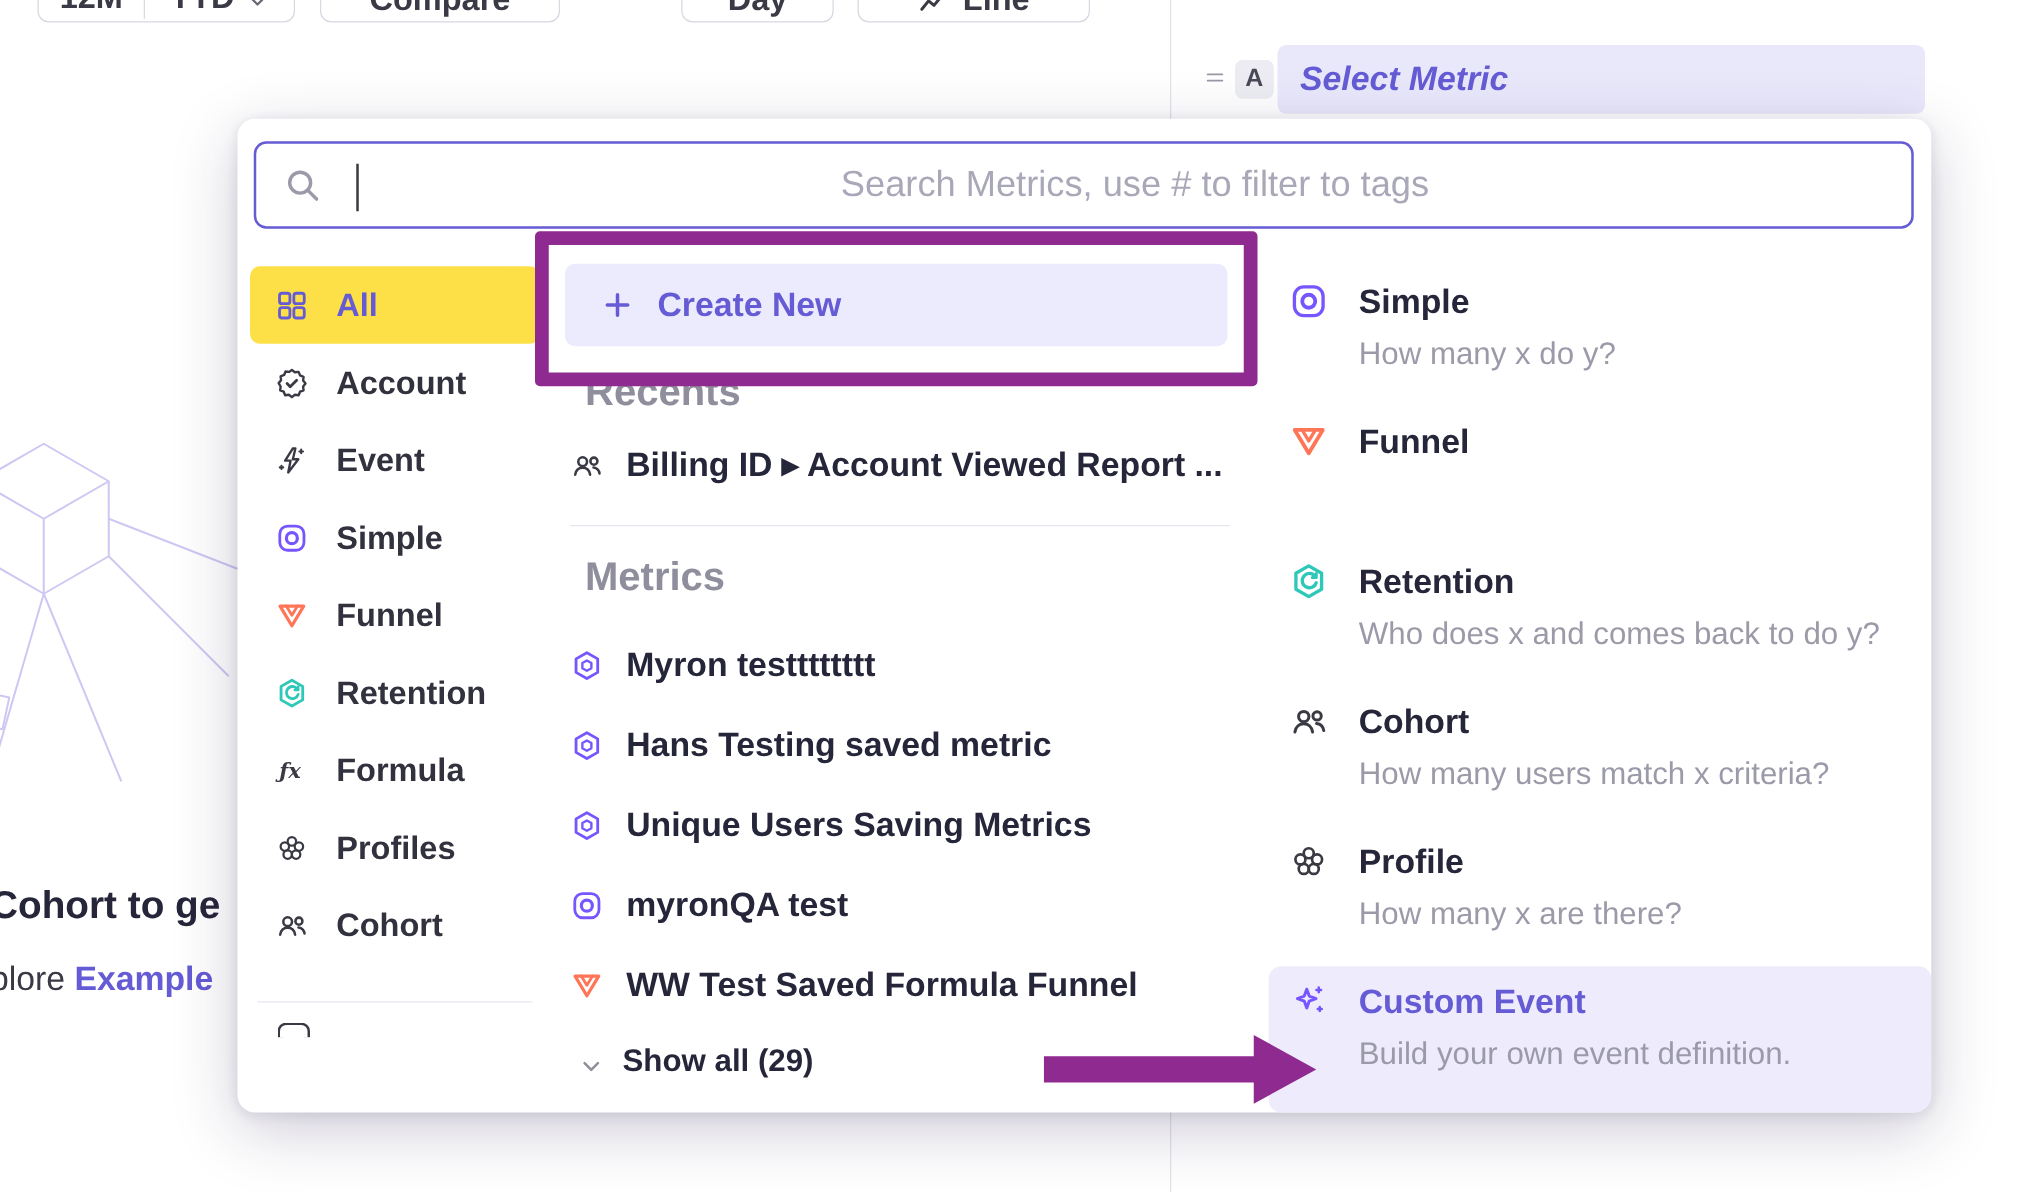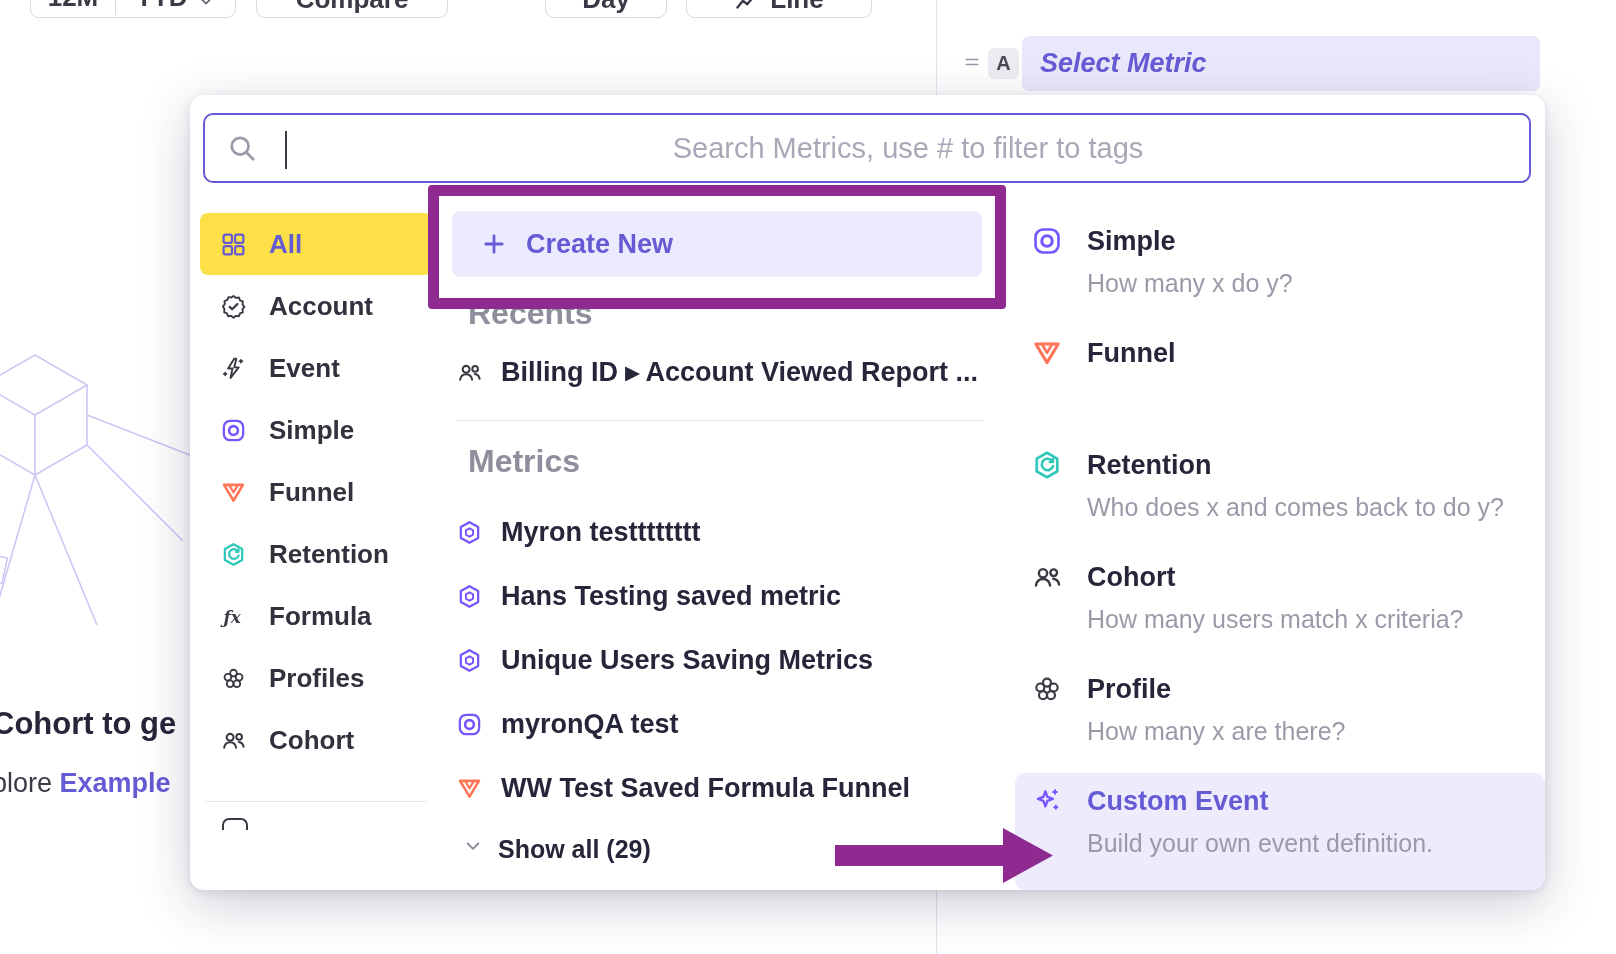--- a/index.html
+++ b/index.html
@@ -87,21 +87,21 @@
   .recent-list { position:absolute; left:266px; top:252px; width:540px; }
   .mid-divider { position:absolute; left:266px; top:325px; width:528px; height:1px; background:#e7e6ef; }
   .metric-list { position:absolute; left:266px; top:405px; width:540px; }
   .metric-item {
     height:64px; display:flex; align-items:center; gap:18px;
     font-size:27px; font-weight:600; color:#26263a; cursor:pointer; white-space:nowrap;
   }
   .metric-item .ic { width:27px; height:27px; flex:0 0 27px; }
   .recent-list .metric-item { height:50px; }
   .showall {
-    position:absolute; left:272px; top:740px; display:flex; align-items:flex-start; gap:14px;
+    position:absolute; left:272px; top:740px; display:flex; align-items:flex-end; gap:14px;
     font-size:25px; font-weight:600; color:#26263a; cursor:pointer;
   }
   .showall .ic { width:22px; height:22px; color:#8f8e9c; }
 
   
   .types { position:absolute; left:825px; top:118px; width:530px; }
   .type-card { height:112px; border-radius:10px; cursor:pointer; }
   .type-card .t-row { display:flex; align-items:center; gap:24px; padding:12px 0 0 16px; }
   .t-ic { width:32px; height:32px; flex:0 0 32px; }
   .t-name { font-size:27px; font-weight:700; color:#26263a; }

